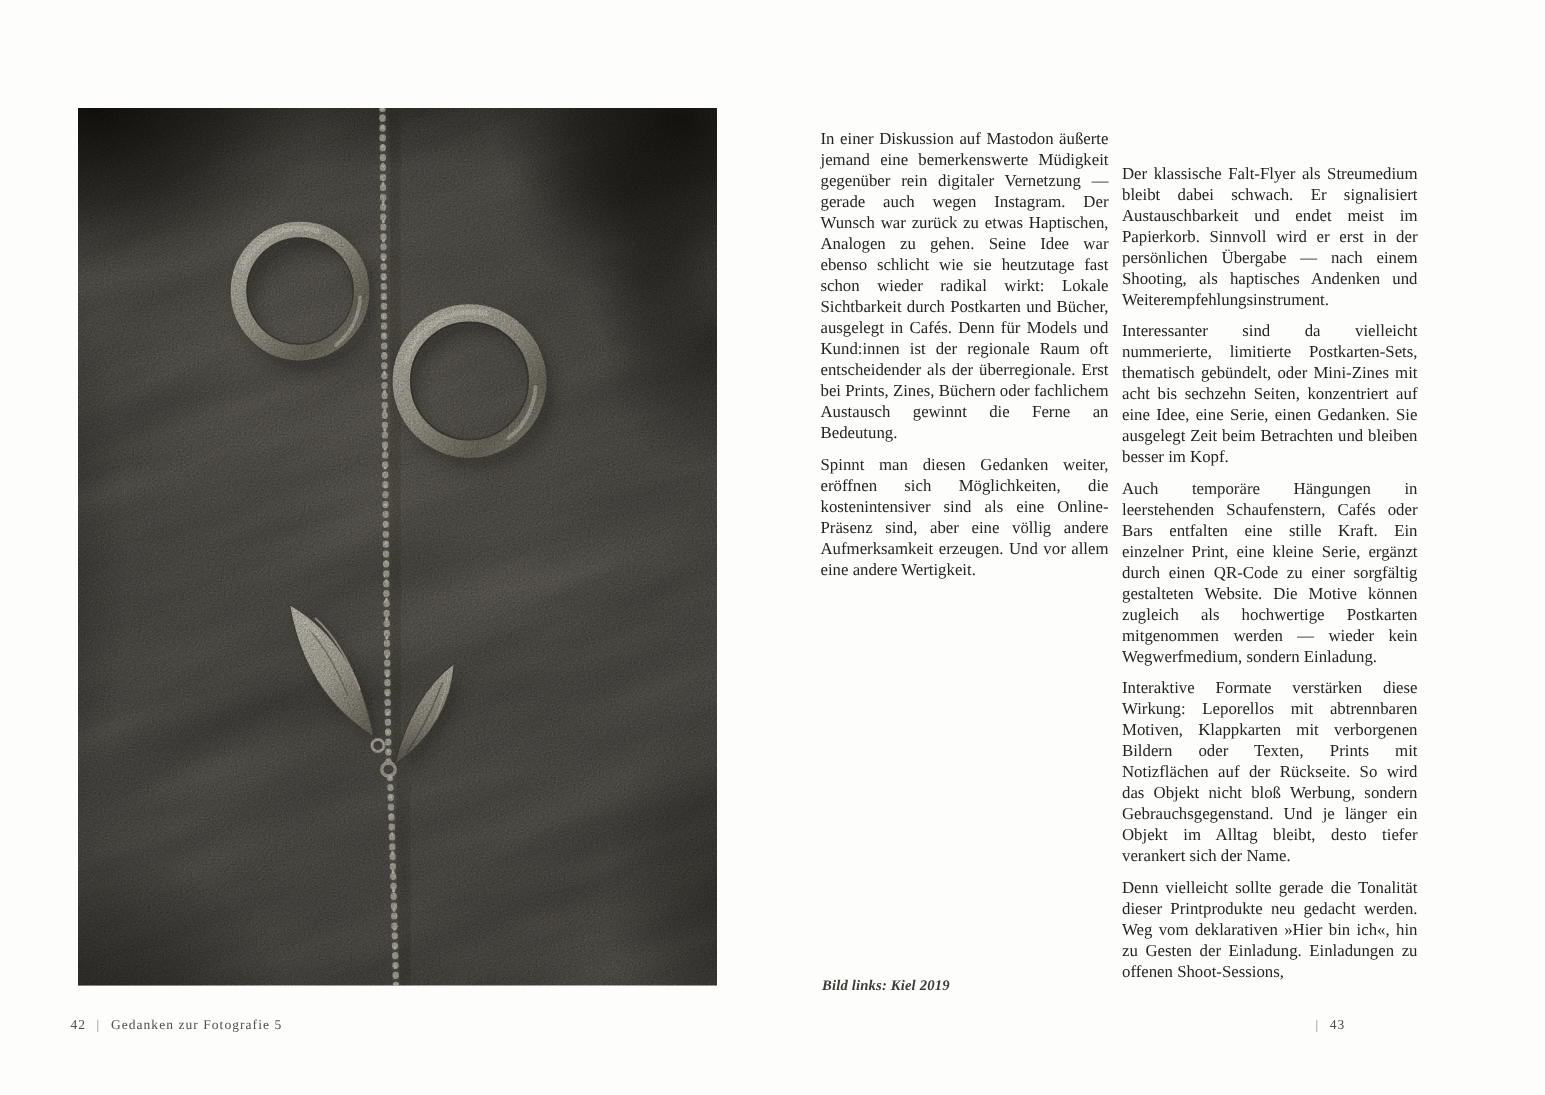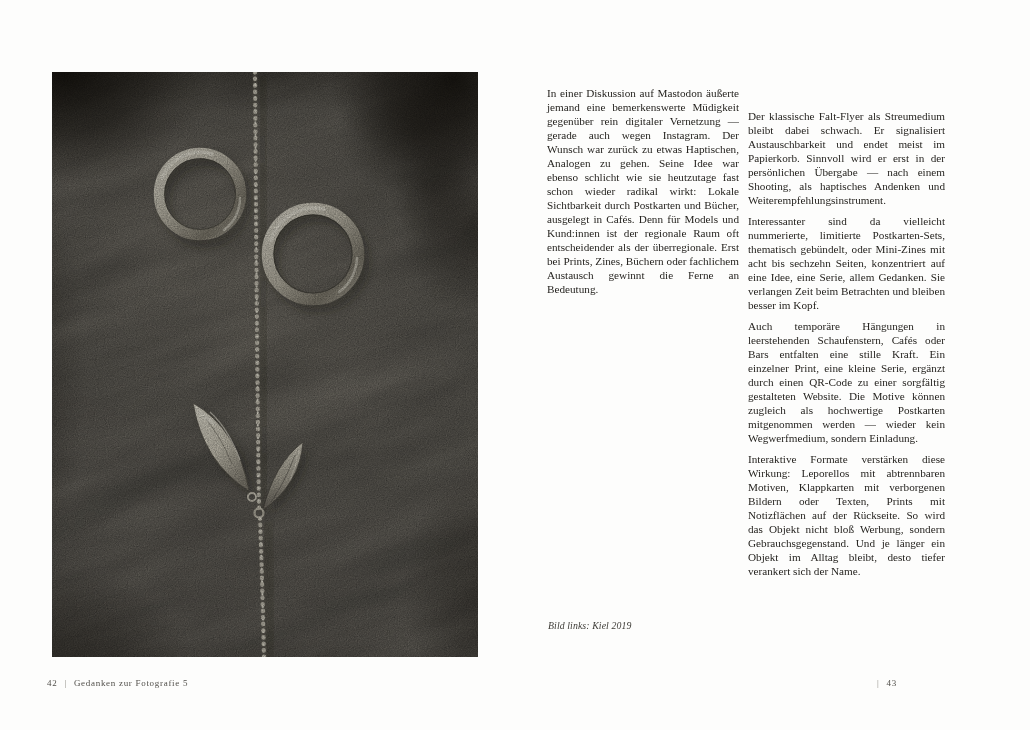--- a/index.html
+++ b/index.html
@@ -20,22 +20,22 @@
     hyphens:auto;-webkit-hyphens:auto;text-justify:inter-word;
   }
   .col-left{left:547px;width:192px;}
   .col-right{left:748px;width:197px;margin-top:23px;}
   .para-group{margin:0 0 7px 0;}
   .para-group:last-child{margin-bottom:0;}
   .col p{margin:0;padding:0;}
 
   
   .caption{
-    position:absolute;left:548px;top:620px;width:192px;
-    font-style:italic;font-size:9.8px;color:#3d3b36;letter-spacing:0.1px;
+    position:absolute;left:548px;top:652px;width:192px;
+    font-style:italic;font-size:9.8px;color:#3d3b36;letter-spacing:0.1px;font-weight:bold;
   }
 
   
   .footer{
     position:absolute;top:678px;font-size:9px;color:#514f4a;
     letter-spacing:0.7px;
     text-align:center;
   }
   .footer .sep{color:#8d8b85;padding:0 7px;}
   .footer-left{left:47px;}
@@ -143,34 +143,40 @@
       <path d="M208,446 C210,500 211,545 212,585" stroke="#f3efe0" stroke-width="2" fill="none" stroke-dasharray="0.6 12" stroke-linecap="round"></path>
 
       <rect x="0" y="0" width="426" height="585" filter="url(#grain)" opacity="0.55"></rect>
     </svg>
   </div>
 
   <div class="col col-left" lang="de">
       <div class="para-group">
         <p>In einer Diskussion auf Mastodon äußerte jemand eine bemerkenswerte Müdigkeit gegenüber rein digitaler Vernetzung — gerade auch wegen Instagram. Der Wunsch war zurück zu etwas Haptischen, Analogen zu gehen. Seine Idee war ebenso schlicht wie sie heutzutage fast schon wieder radikal wirkt: Lokale Sichtbarkeit durch Postkarten und Bücher, ausgelegt in Cafés. Denn für Models und Kund:innen ist der regionale Raum oft entscheidender als der überregionale. Erst bei Prints, Zines, Büchern oder fachlichem Austausch gewinnt die Ferne an Bedeutung.</p>
       </div>
+      <div class="para-group">
+        <p>Spinnt man diesen Gedanken weiter, eröffnen sich Möglichkeiten, die kostenintensiver sind als eine Online-Präsenz sind, aber eine völlig andere Aufmerksamkeit erzeugen. Und vor allem eine andere Wertigkeit.</p>
+      </div>
     </div>
 
   <div class="col col-right" lang="de">
       <div class="para-group">
         <p>Der klassische Falt-Flyer als Streumedium bleibt dabei schwach. Er signalisiert Austauschbarkeit und endet meist im Papierkorb. Sinnvoll wird er erst in der persönlichen Übergabe — nach einem Shooting, als haptisches Andenken und Weiterempfehlungsinstrument.</p>
       </div>
       <div class="para-group">
-        <p>Interessanter sind da vielleicht nummerierte, limitierte Postkarten-Sets, thematisch gebündelt, oder Mini-Zines mit acht bis sechzehn Seiten, konzentriert auf eine Idee, eine Serie, allem Gedanken. Sie verlangen Zeit beim Betrachten und bleiben besser im Kopf.</p>
+        <p>Interessanter sind da vielleicht nummerierte, limitierte Postkarten-Sets, thematisch gebündelt, oder Mini-Zines mit acht bis sechzehn Seiten, konzentriert auf eine Idee, eine Serie, einen Gedanken. Sie ausgelegt Zeit beim Betrachten und bleiben besser im Kopf.</p>
       </div>
       <div class="para-group">
         <p>Auch temporäre Hängungen in leerstehenden Schaufenstern, Cafés oder Bars entfalten eine stille Kraft. Ein einzelner Print, eine kleine Serie, ergänzt durch einen QR-Code zu einer sorgfältig gestalteten Website. Die Motive können zugleich als hochwertige Postkarten mitgenommen werden — wieder kein Wegwerfmedium, sondern Einladung.</p>
       </div>
       <div class="para-group">
         <p>Interaktive Formate verstärken diese Wirkung: Leporellos mit abtrennbaren Motiven, Klappkarten mit verborgenen Bildern oder Texten, Prints mit Notizflächen auf der Rückseite. So wird das Objekt nicht bloß Werbung, sondern Gebrauchsgegenstand. Und je länger ein Objekt im Alltag bleibt, desto tiefer verankert sich der Name.</p>
+      </div>
+      <div class="para-group">
+        <p>Denn vielleicht sollte gerade die Tonalität dieser Printprodukte neu gedacht werden. Weg vom deklarativen »Hier bin ich«, hin zu Gesten der Einladung. Einladungen zu offenen Shoot-Sessions,</p>
       </div>
     </div>
 
   <div class="caption">Bild links: Kiel 2019</div>
 
   <div class="footer footer-left">
     <span>42</span><span class="sep">|</span><span>Gedanken zur Fotografie 5</span>
   </div>
 
   <div class="footer footer-right">

